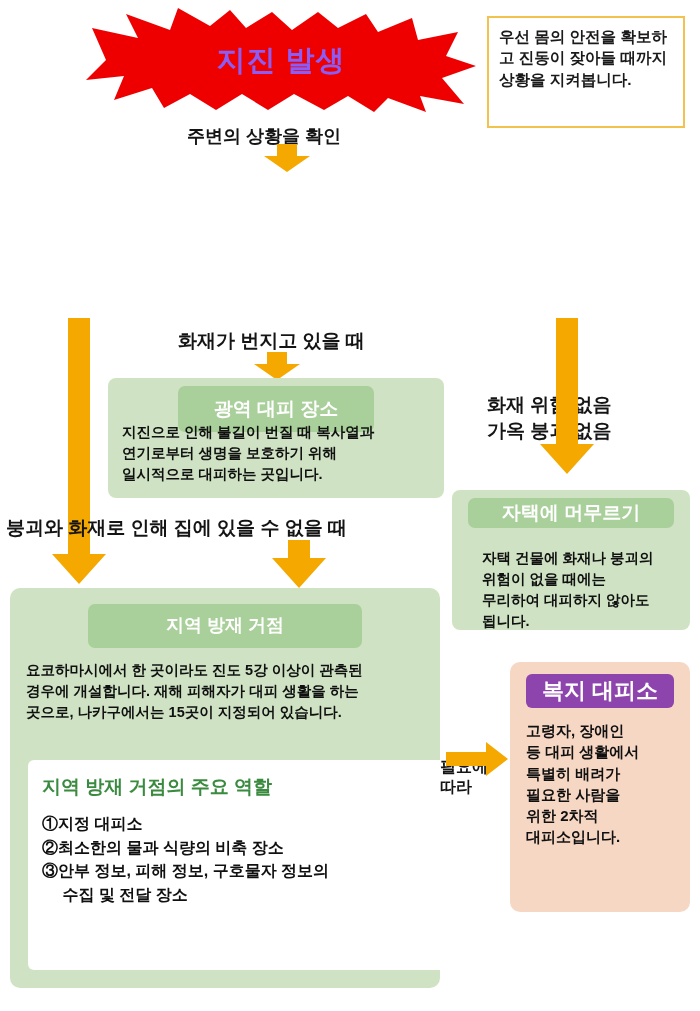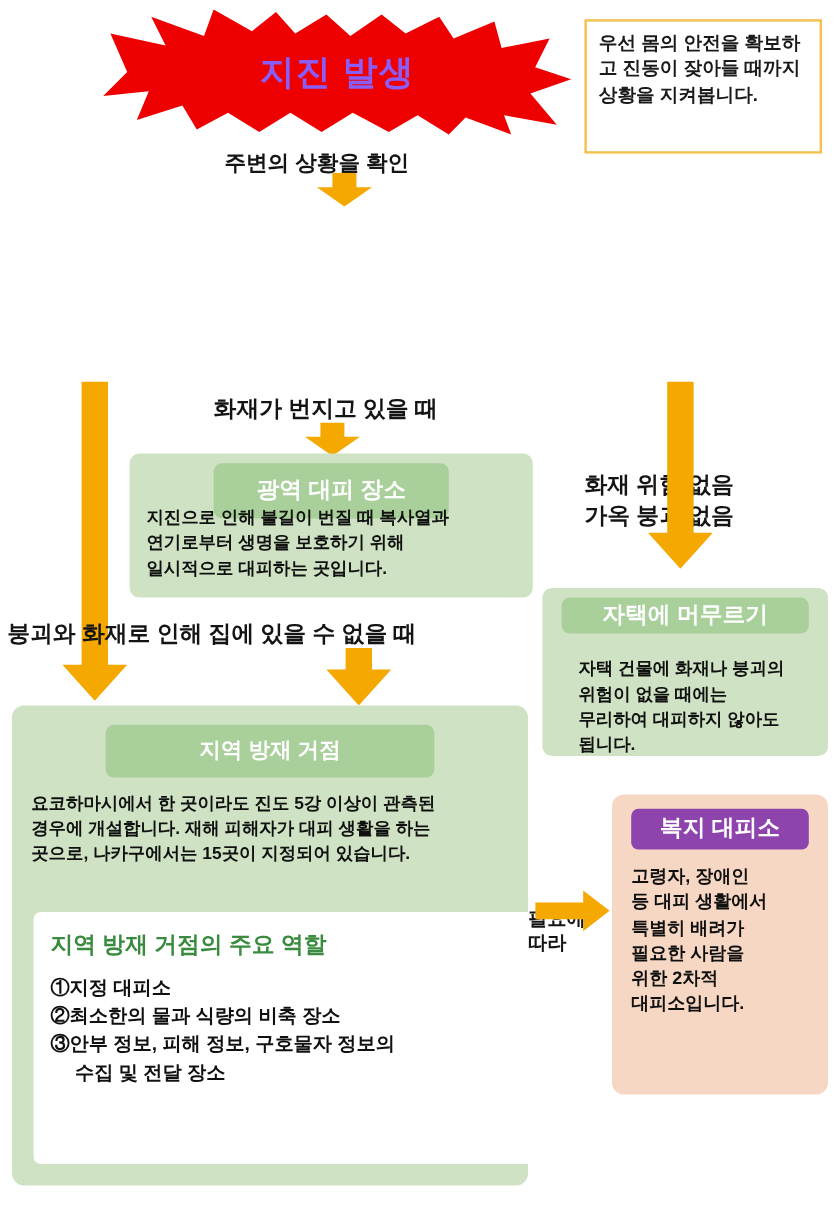--- a/index.html
+++ b/index.html
@@ -140,21 +140,21 @@
     font-size: 16px; font-weight: bold; color: #101010; line-height: 1.48;
   }
 
   
   .panel5 {
     left: 510px; top: 662px; width: 180px; height: 250px;
     background: #f6d7c4; border-radius: 10px; box-sizing: border-box;
   }
   .panel5 .panel-head {
     position: absolute; left: 16px; top: 12px; width: 148px; height: 34px;
-    background: #8e44ad; font-size: 19px; border-radius: 6px; text-align: center;
+    background: #8e44ad; font-size: 22px; border-radius: 6px; text-align: center;
   }
   .panel5 .panel-body {
     position: absolute; left: 16px; top: 58px; width: 150px;
     font-size: 15px; line-height: 1.42;
   }
 
   
   .arrow { position: absolute; }
   .arrow svg { display: block; }
 </style>

